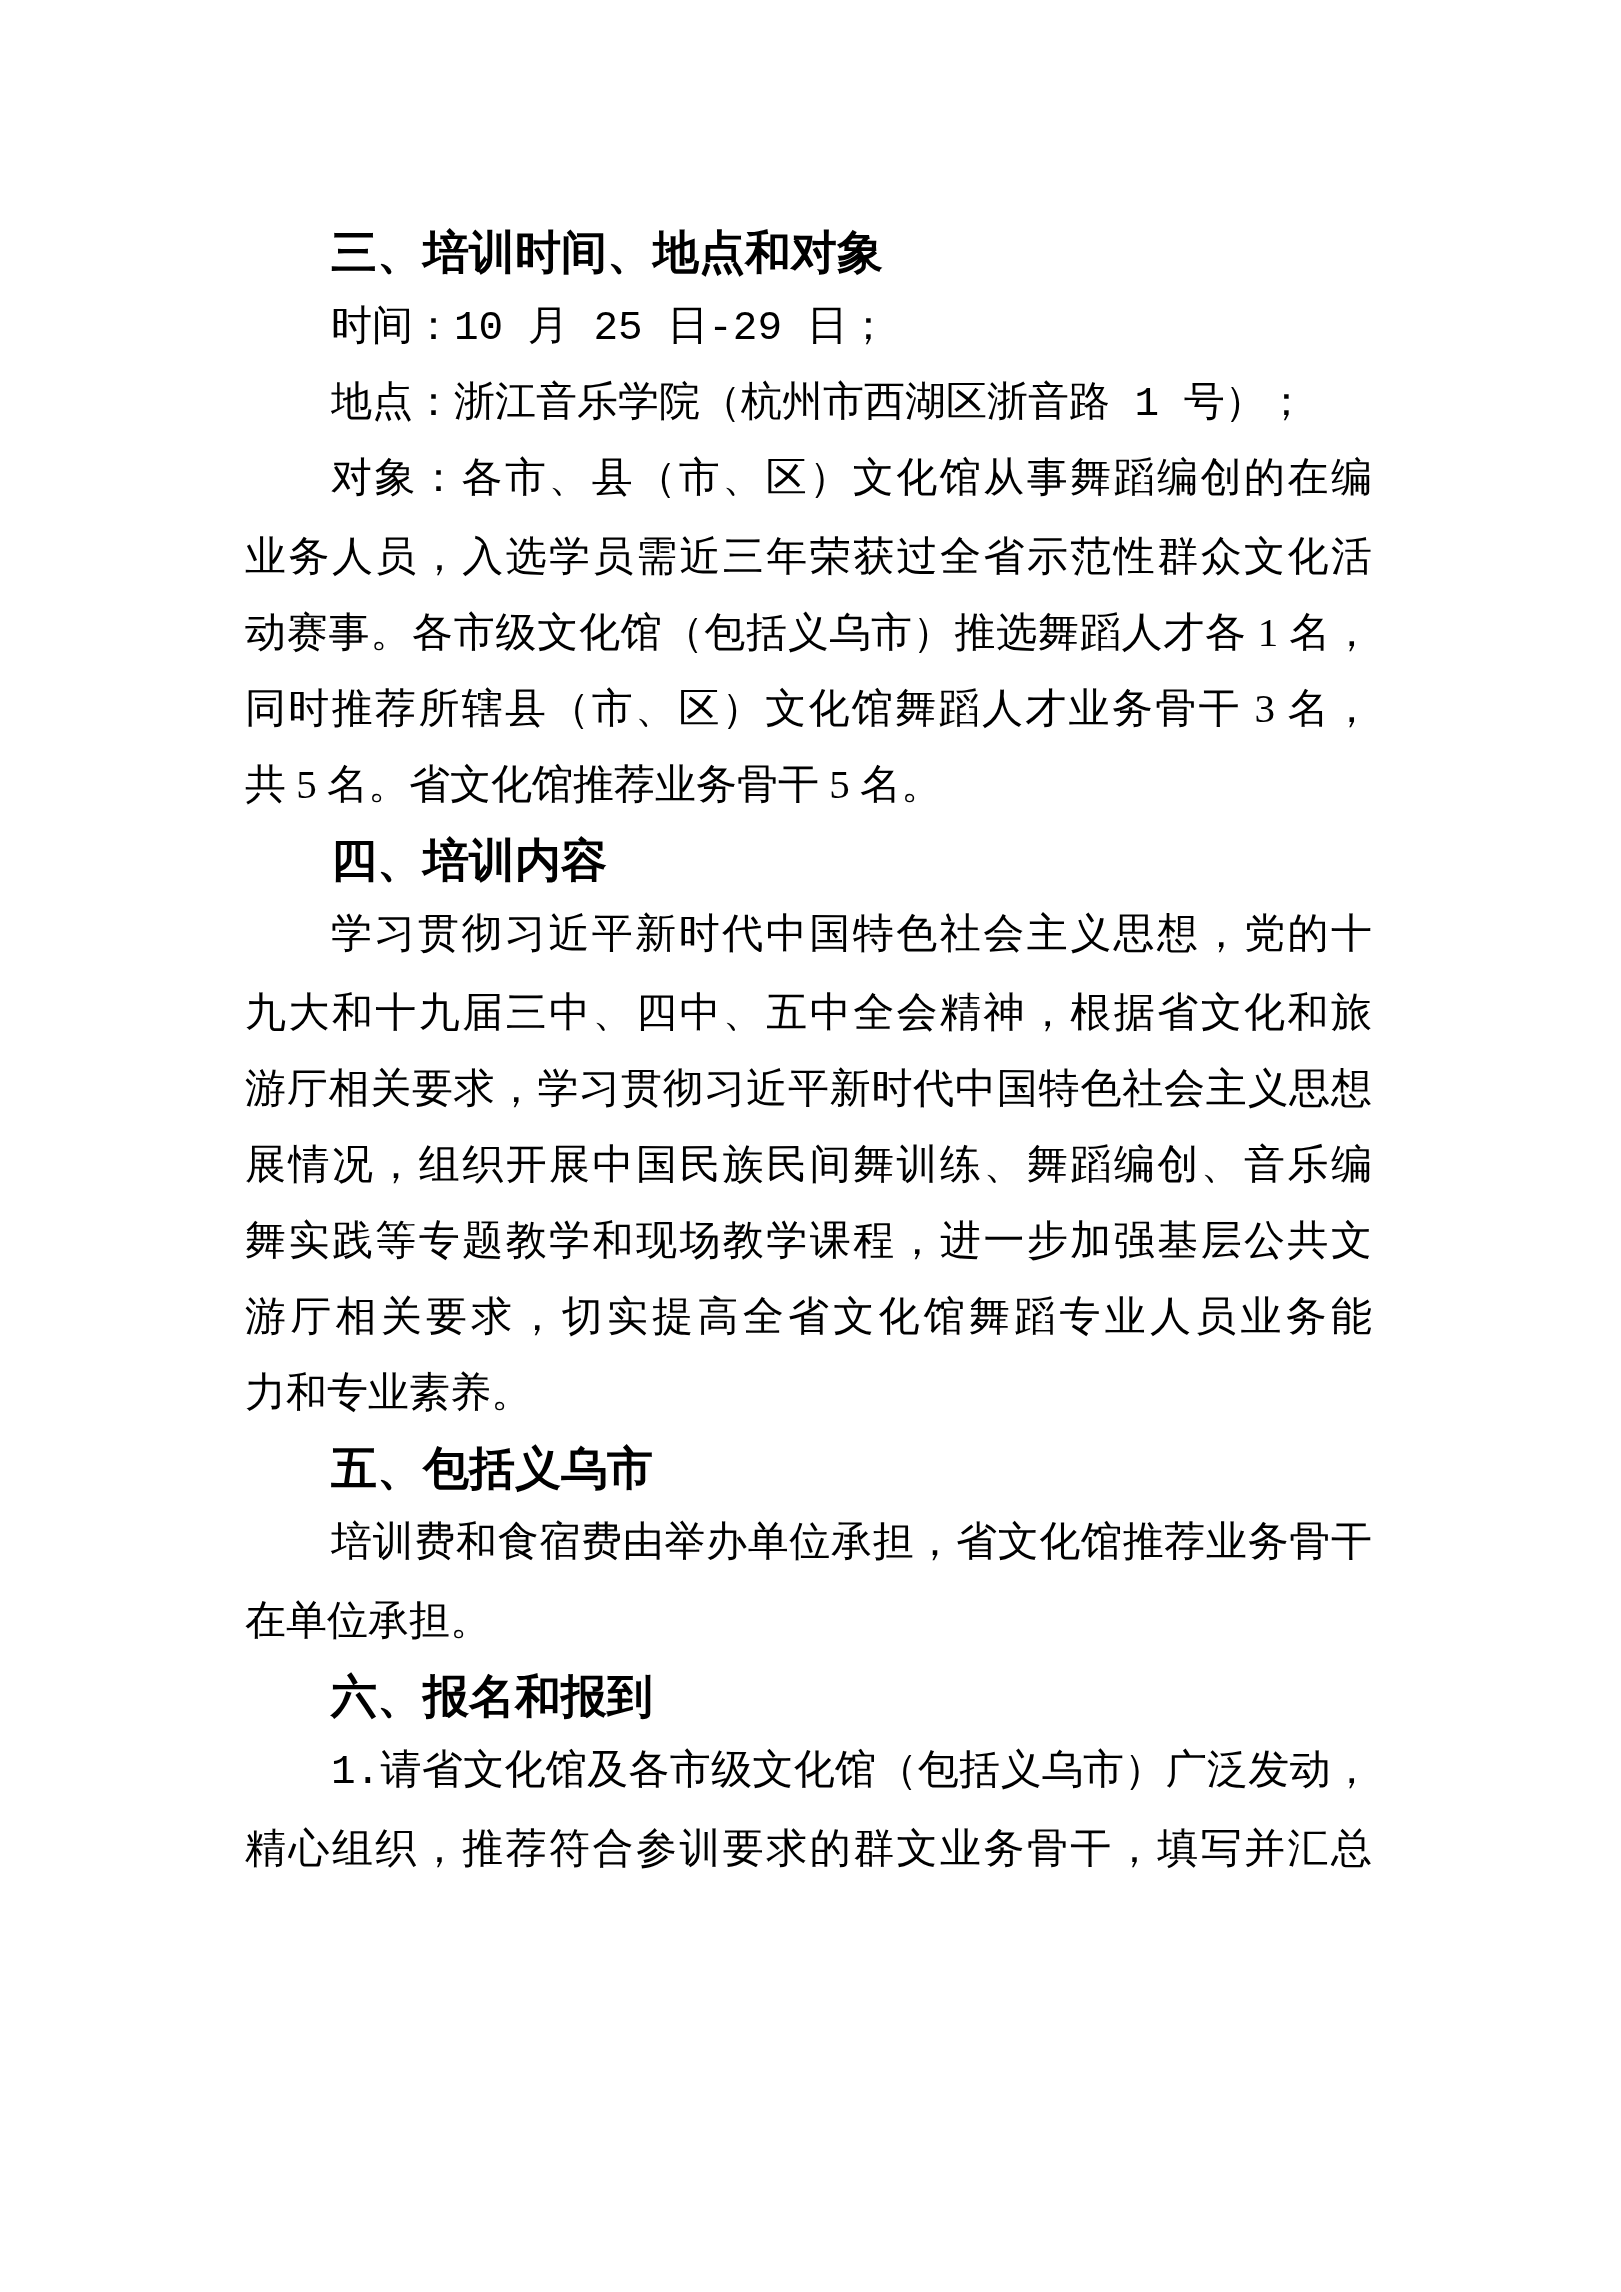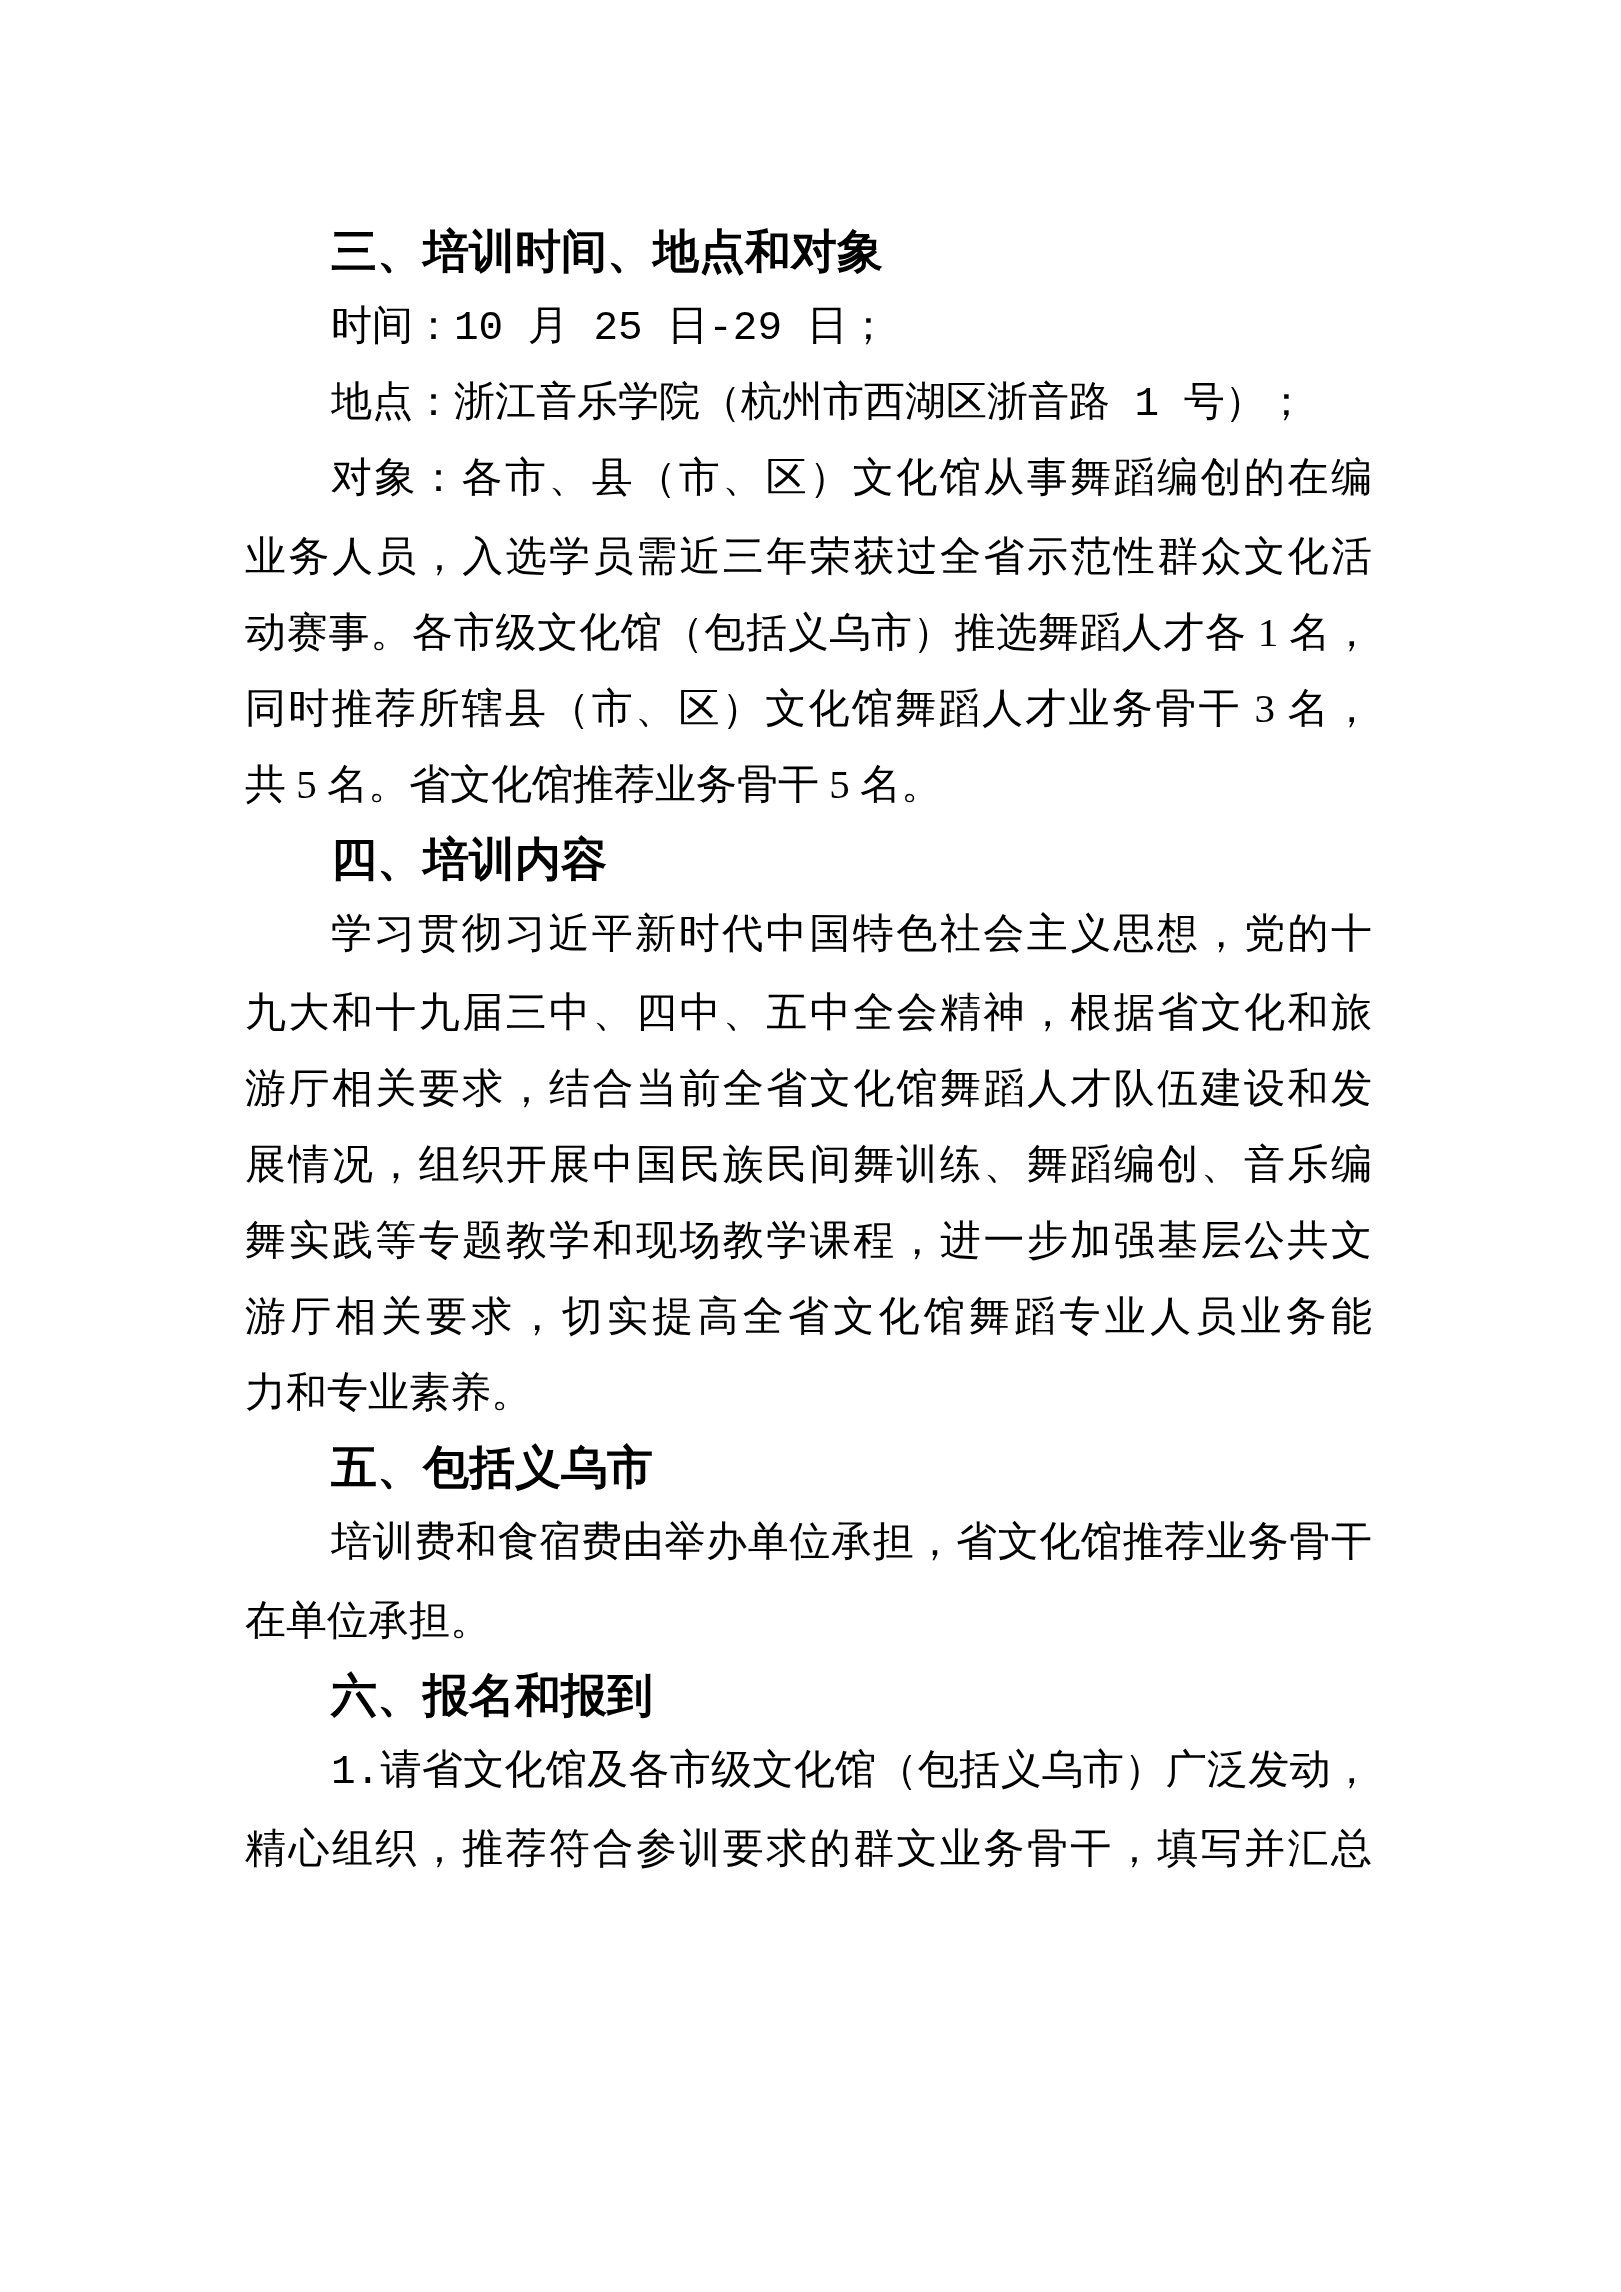--- a/index.html
+++ b/index.html
@@ -28,21 +28,21 @@
   }
   .indent {
     padding-left: 86px;
     font-family: Liberation Mono, monospace;
   }
   .fill {
     text-align: justify;
     text-align-last: justify;
   }
   .heading {
-    font-family: Liberation Serif, serif;
+    font-family: Liberation Sans, sans-serif;
     font-weight: 700;
     font-size: 46px;
     padding-left: 86px;
   }
 </style>
 </head>
 <body>
 
 <div class="page">
 
@@ -51,21 +51,21 @@
   <div class="line indent">地点：浙江音乐学院（杭州市西湖区浙音路 1 号）；</div>
   <div class="line indent fill">对象：各市、县（市、区）文化馆从事舞蹈编创的在编</div>
   <div class="line fill">业务人员，入选学员需近三年荣获过全省示范性群众文化活</div>
   <div class="line fill">动赛事。各市级文化馆（包括义乌市）推选舞蹈人才各 1 名，</div>
   <div class="line fill">同时推荐所辖县（市、区）文化馆舞蹈人才业务骨干 3 名，</div>
   <div class="line">共 5 名。省文化馆推荐业务骨干 5 名。</div>
 
   <div class="line heading">四、培训内容</div>
   <div class="line indent fill">学习贯彻习近平新时代中国特色社会主义思想，党的十</div>
   <div class="line fill">九大和十九届三中、四中、五中全会精神，根据省文化和旅</div>
-  <div class="line fill">游厅相关要求，结合当前全省文化馆舞蹈人才队伍建设和发</div>
+  <div class="line fill">游厅相关要求，学习贯彻习近平新时代中国特色社会主义思想</div>
   <div class="line fill">展情况，组织开展中国民族民间舞训练、舞蹈编创、音乐编</div>
   <div class="line fill">舞实践等专题教学和现场教学课程，进一步加强基层公共文</div>
   <div class="line fill">游厅相关要求，切实提高全省文化馆舞蹈专业人员业务能</div>
   <div class="line">力和专业素养。</div>
 
   <div class="line heading">五、包括义乌市</div>
   <div class="line indent fill">培训费和食宿费由举办单位承担，省文化馆推荐业务骨干</div>
   <div class="line">在单位承担。</div>
 
   <div class="line heading">六、报名和报到</div>

